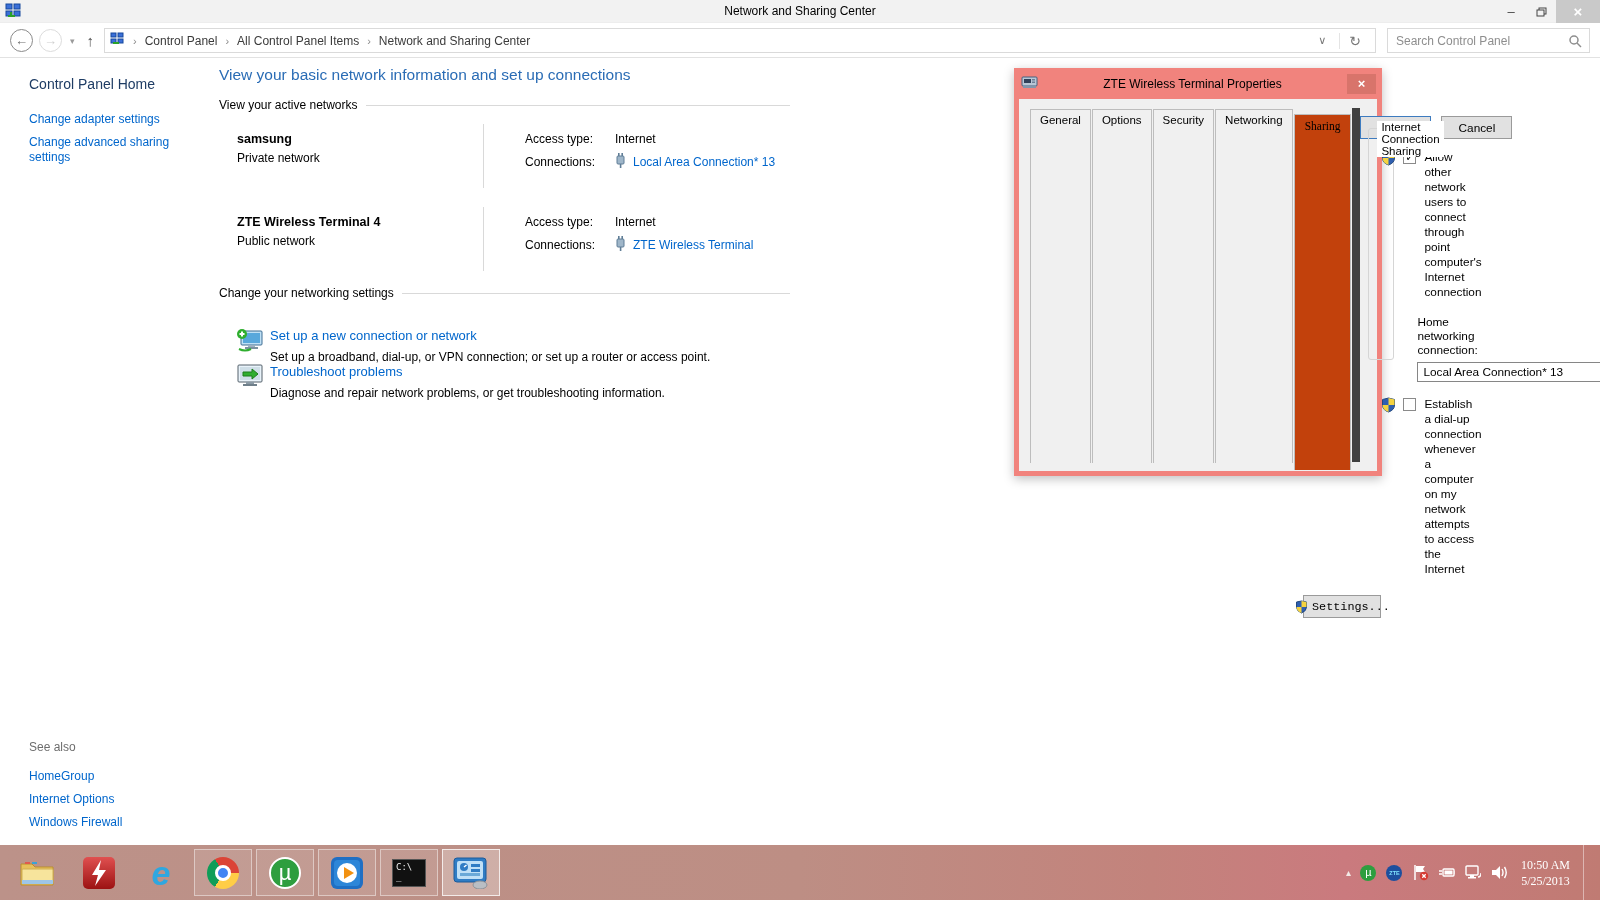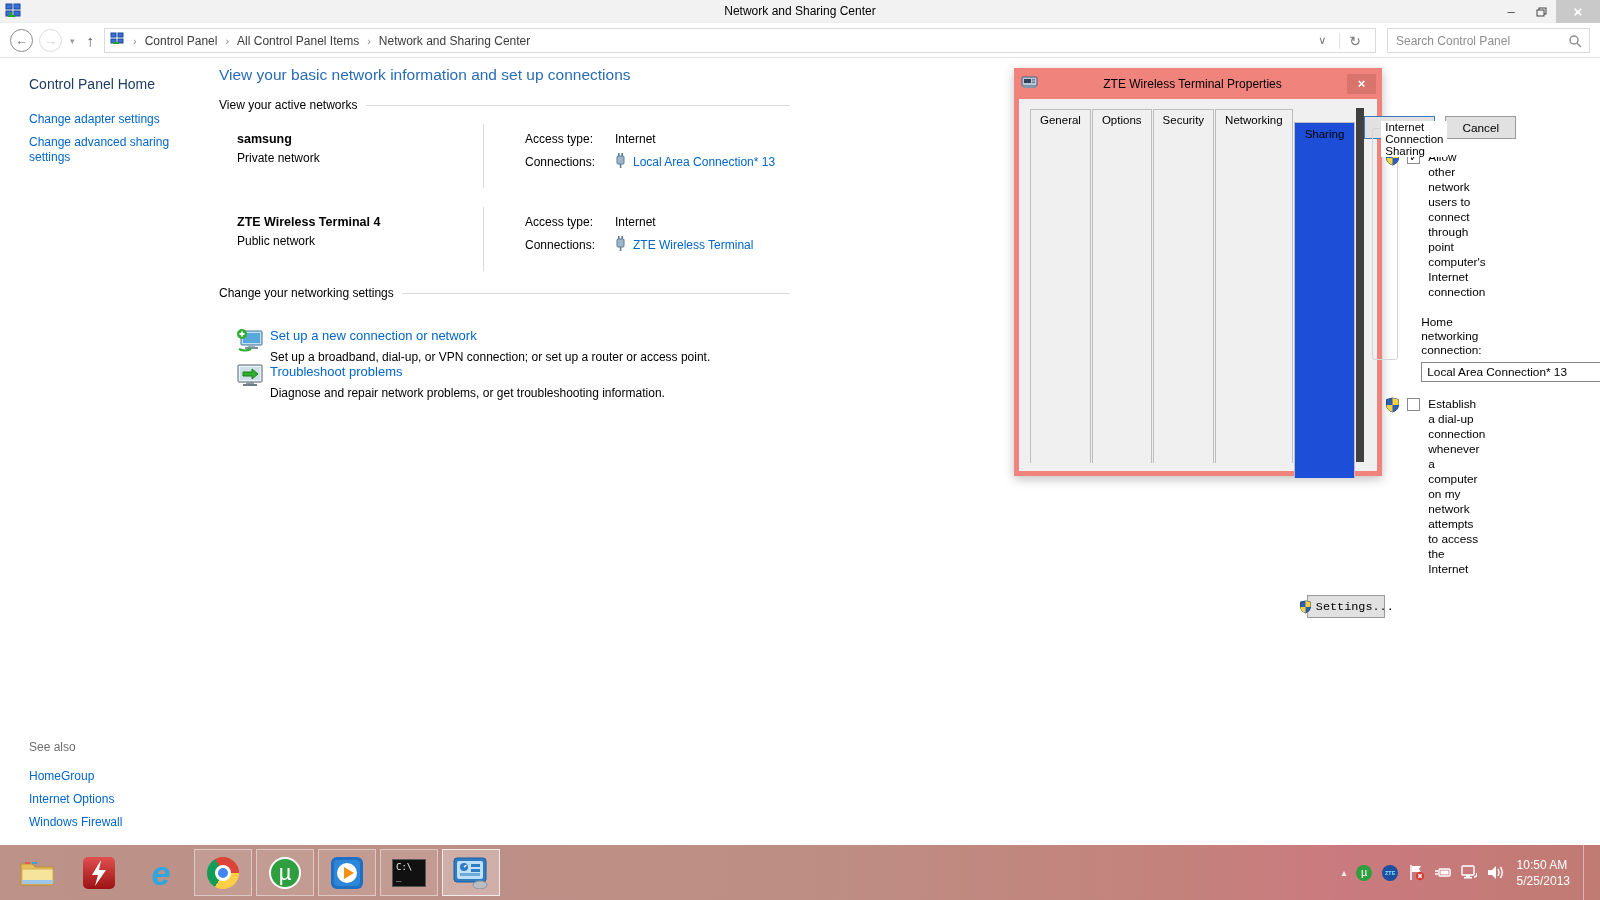--- a/index.html
+++ b/index.html
@@ -67,21 +67,21 @@
   .task-desc { font-size:12px; color:#000; margin-top:6px; }
 
   
   .dialog { position:absolute; left:1014px; top:68px; width:368px; height:408px; background:#f1837d; box-shadow:0 3px 10px rgba(0,0,0,.25); z-index:5; }
   .dlg-title { height:31px; display:flex; align-items:center; padding:0 6px 0 7px; }
   .dlg-title-text { flex:1; text-align:center; font-size:12px; color:#000; }
   .dlg-close { width:29px; height:20px; background:#d8746b; color:#fff; font-size:13px; font-weight:bold; display:flex; align-items:center; justify-content:center; }
   .dlg-client { position:absolute; top:31px; left:5px; right:5px; bottom:5px; background:#f0f0f0; padding:9px 9px 9px; display:flex; flex-direction:row; }
   .tabs { display:flex; padding-left:2px; position:relative; z-index:2; }
   .tab { font-size:11.5px; color:#000; background:#f0f0f0; border:1px solid #bdbdbd; border-bottom:none; padding:4px 9px 3px; margin-right:1px; position:relative; top:1px; }
-  .tab.active { background:#1d4ed8; padding:5px 10px 5px; top:16px; margin-top:-2px; z-index:3; }
+  .tab.active { background:#c2410c; padding:5px 10px 5px; top:8px; margin-top:-2px; z-index:3;font-family:Liberation Serif, serif; }
   .tab-page { flex:1; background:#bef264; border:4px solid #404040; margin-top:0; position:relative; }
   .groupbox { position:absolute; top:16px; left:12px; right:10px; height:232px; border:1px solid #d5d5d5; border-radius:3px; padding:0 12px; }
   .group-label { position:absolute; top:-8px; left:8px; background:#fff; padding:0 4px; font-size:11.5px; color:#000; }
   .cb-row { display:flex; align-items:flex-start; margin-top:15px; }
   .cb-row.first { margin-top:21px; }
   .shield { width:16px; height:16px; margin-right:6px; flex:none; }
   .checkbox { width:13px; height:13px; border:1px solid #8a8a8a; background:#fff; margin:1px 8px 0 0; flex:none; font-size:11px; line-height:11px; text-align:center; color:#000; font-weight:bold; }
   .cb-label { font-size:11.8px; color:#000; width:292px; line-height:15px; }
   .indent { margin-left:36px; }
   .home-label { font-size:11.8px; color:#000; margin-top:15px; }
@@ -105,21 +105,21 @@
   .chrome-inner { position:absolute; left:8px; top:8px; width:16px; height:16px; border-radius:50%; background:#4285f4; border:3px solid #fff; }
   .ut-circle { width:32px; height:32px; border-radius:50%; background:#2e9e3f; border:2px solid #fff; color:#fff; font-size:22px; text-align:center; line-height:28px; }
   .cmd-box { width:34px; height:28px; background:#111; border:1px solid #555; color:#eee; font-family:"DejaVu Sans Mono",monospace; font-size:9px; padding:2px 3px; }
   .flash-box { width:32px; height:32px; border-radius:5px; background:linear-gradient(#e05050,#9c1212); display:flex; align-items:center; justify-content:center; }
 
   .tray { position:absolute; right:10px; top:0; height:55px; display:flex; align-items:center; gap:9px; }
   .tray-caret { color:#f3e9e6; font-size:10px; }
   .tray-ic { width:17px; height:17px; display:flex; align-items:center; justify-content:center; }
   .ut-tray { width:16px; height:16px; border-radius:50%; background:#2e9e3f; color:#fff; font-size:11px; line-height:15px; text-align:center; }
   .zte-tray { width:16px; height:16px; border-radius:50%; background:#1d4f9e; color:#7fe3ff; font-size:5.5px; font-weight:bold; line-height:16px; text-align:center; }
-  .clock { text-align:left; color:#fff; font-size:12px; line-height:16px; margin-left:5px; }
+  .clock { text-align:center; color:#fff; font-size:12px; line-height:16px; margin-left:5px;font-family:Liberation Serif, serif; }
   .show-desktop { width:7px; height:55px; border-left:1px solid rgba(255,255,255,.45); margin-left:4px; }
 </style>
 </head>
 <body>
 
 <div class="titlebar">
   <span class="win-icon">
     <svg width="16" height="16">
         <g stroke="#16499c" fill="#3a6fd8">
           <rect x="1" y="1" width="6" height="5"></rect>

